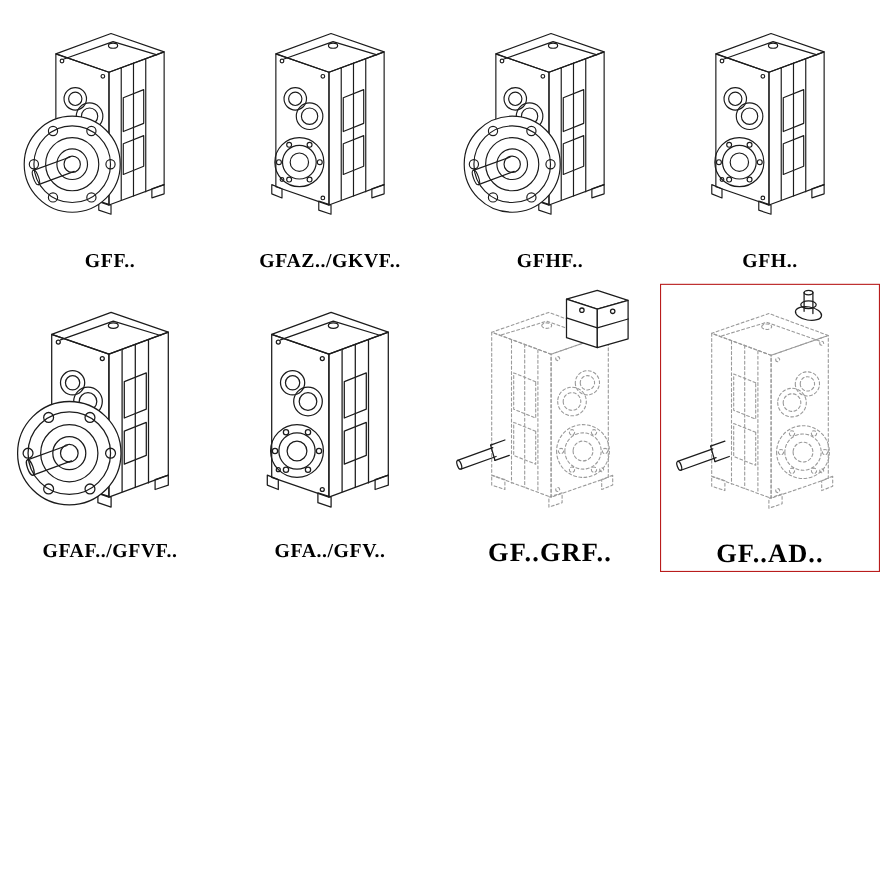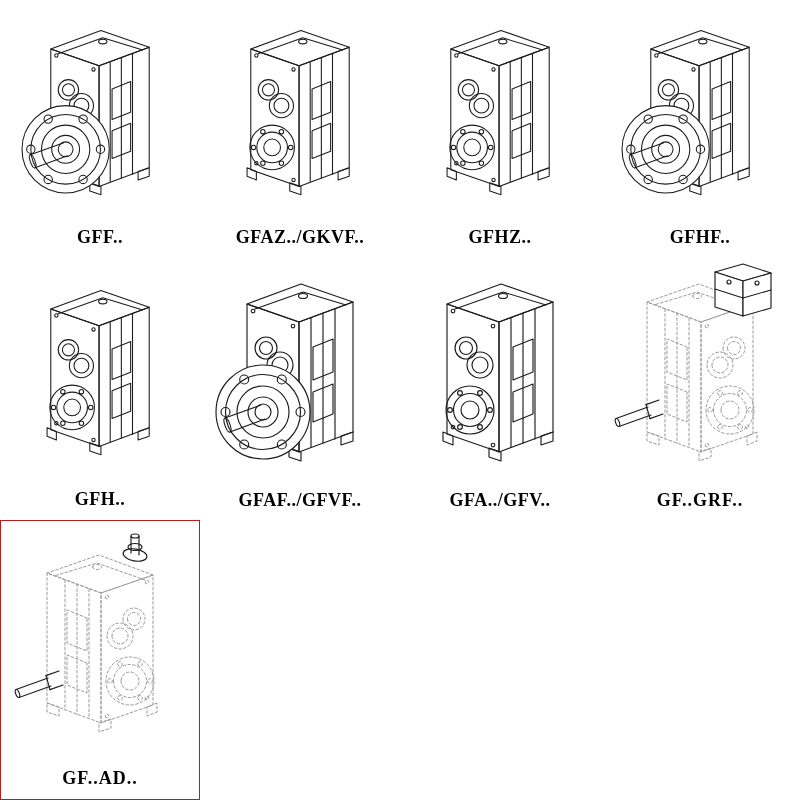--- a/index.html
+++ b/index.html
@@ -11,21 +11,21 @@
   .cell { display:flex; flex-direction:column; align-items:center;
           justify-content:space-between; padding:4px 2px 10px; }
   .cell .drawing { flex:1 1 auto; display:flex; align-items:center;
                    justify-content:center; width:100%; }
   svg.drw { width:176px; height:208px; fill:none; stroke:#1c1c1c;
             stroke-width:1.15; stroke-linecap:round; stroke-linejoin:round; }
   .tall svg.drw { width:184px; height:224px; }
   .dashed { stroke:#9a9a9a; stroke-dasharray:2.6 2.2; stroke-width:1; }
   figcaption { font-weight:bold; font-size:18px; letter-spacing:0.5px;
                color:#000; margin-top:4px; white-space:nowrap; }
-  .large figcaption { font-size:18px; letter-spacing:1px; }
+  .large figcaption { font-size:24px; letter-spacing:1px; }
   .boxed { border:1px solid #b91c1c; }
 </style>
 </head>
 <body>
 
 <svg width="0" height="0" style="position:absolute" aria-hidden="true">
   <defs>
     <g id="gb-body">
       <polygon points="34,42 88,22 140,40 86,60"></polygon>
       <polygon points="34,42 86,60 86,190 34,172"></polygon>
@@ -153,30 +153,20 @@
     <div class="drawing">
       <svg class="drw" viewBox="0 0 174 224">
         <use href="#gb-body"></use>
           <use href="#gb-bores-upper"></use>
           <use href="#gb-bore-output"></use>
       </svg>
     </div>
     <figcaption>GFAZ../GKVF..</figcaption>
   </figure>
 
-  <figure class="cell">
-    <div class="drawing">
-      <svg class="drw" viewBox="0 0 174 224">
-        <use href="#gb-body"></use>
-          <use href="#gb-bores-upper"></use>
-          <use href="#gb-bore-output"></use>
-      </svg>
-    </div>
-    <figcaption>GFHZ..</figcaption>
-  </figure>
 
   <figure class="cell">
     <div class="drawing">
       <svg class="drw" viewBox="0 0 174 224">
         <use href="#gb-body"></use>
           <use href="#gb-bores-upper"></use>
           <use href="#gb-flange"></use>
       </svg>
     </div>
     <figcaption>GFHF..</figcaption>

